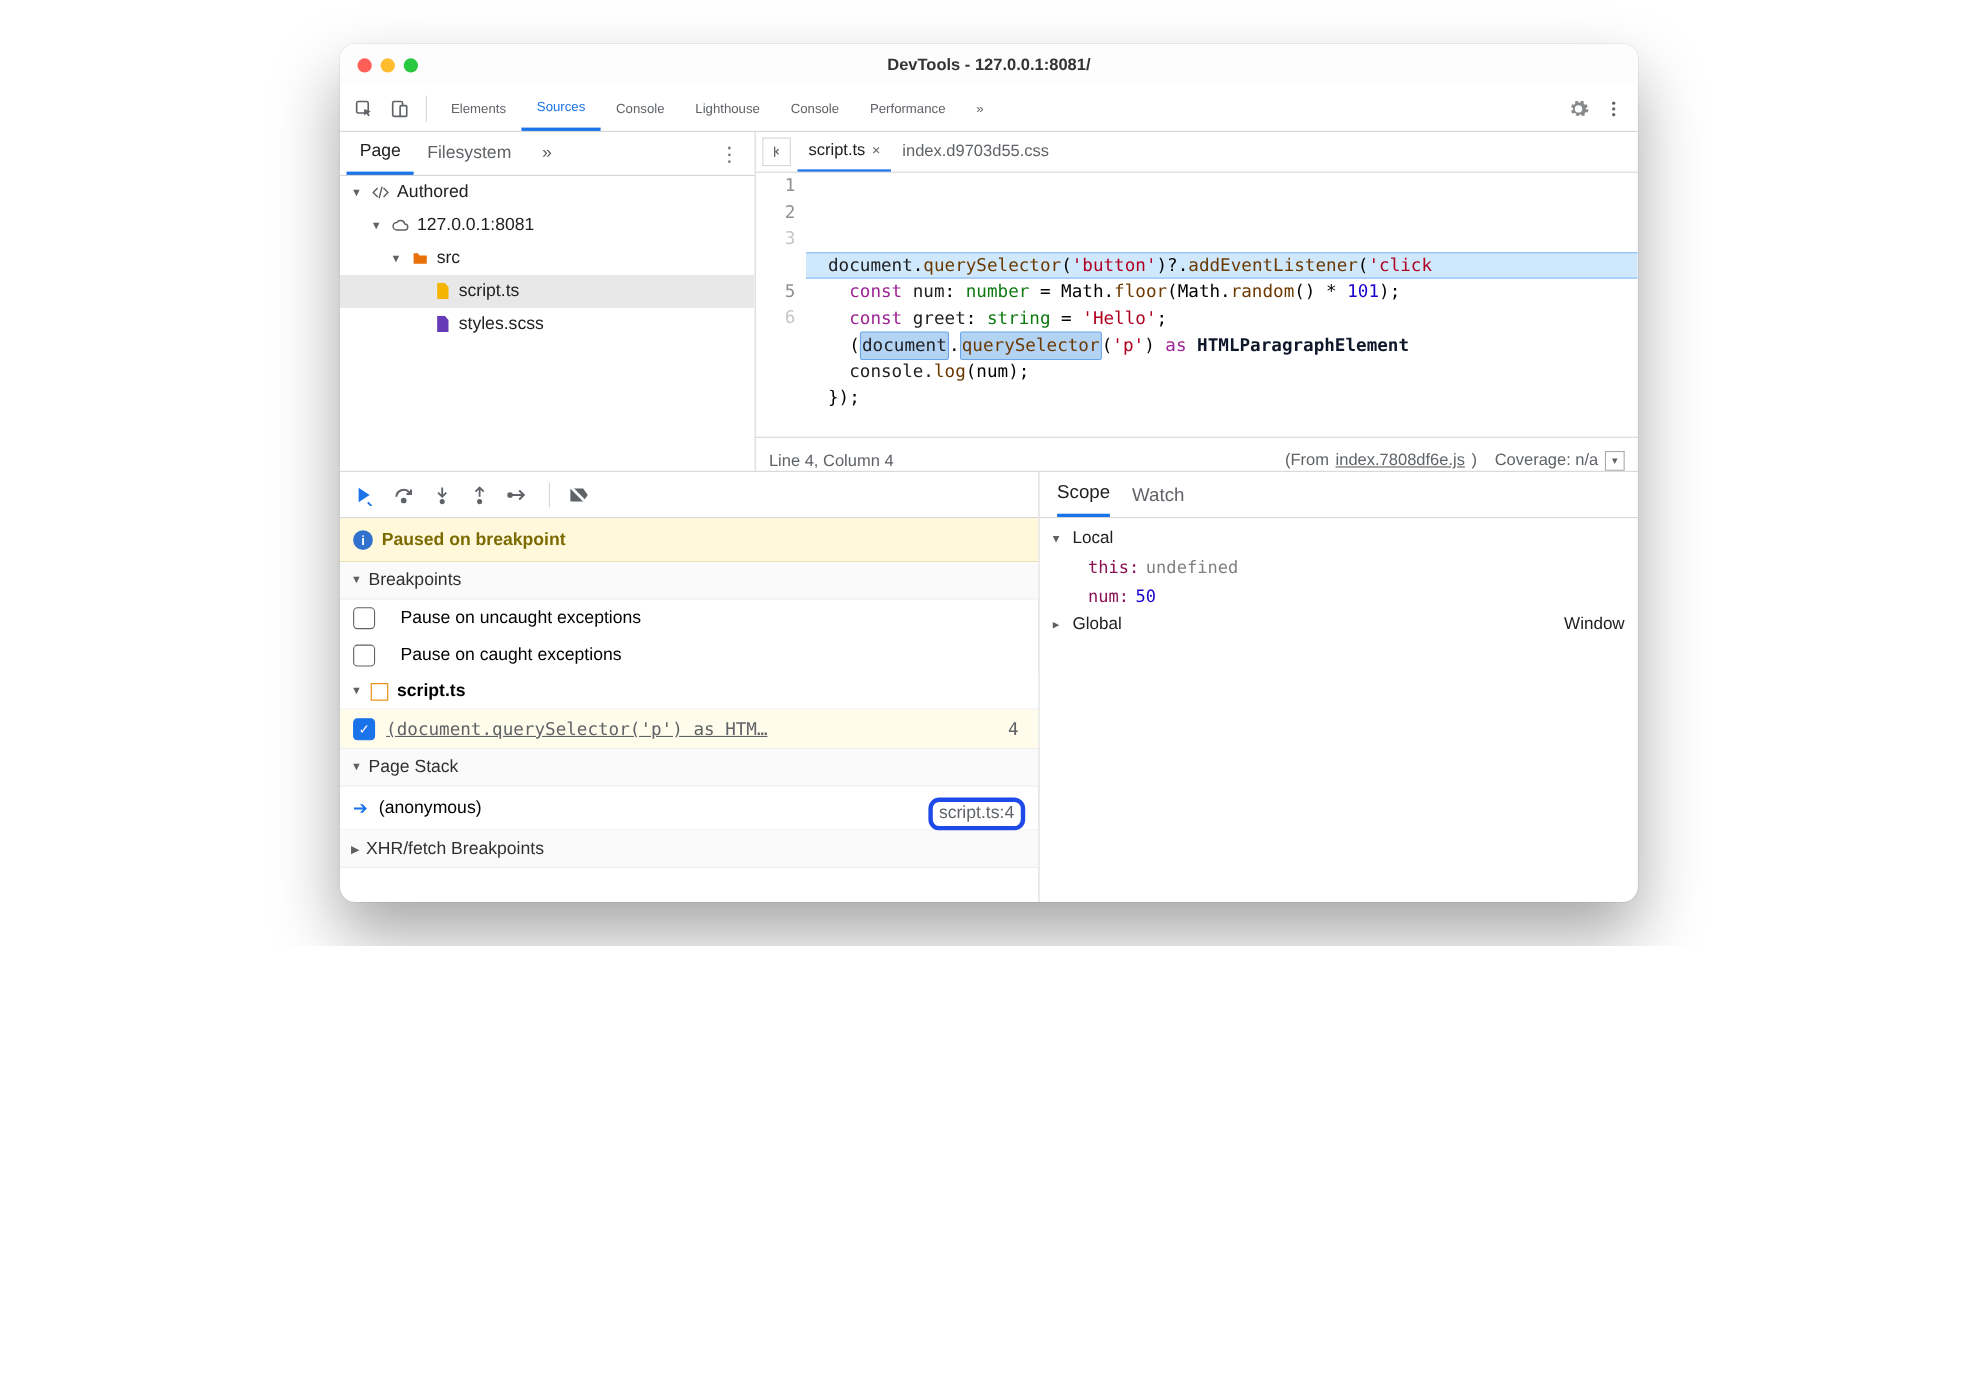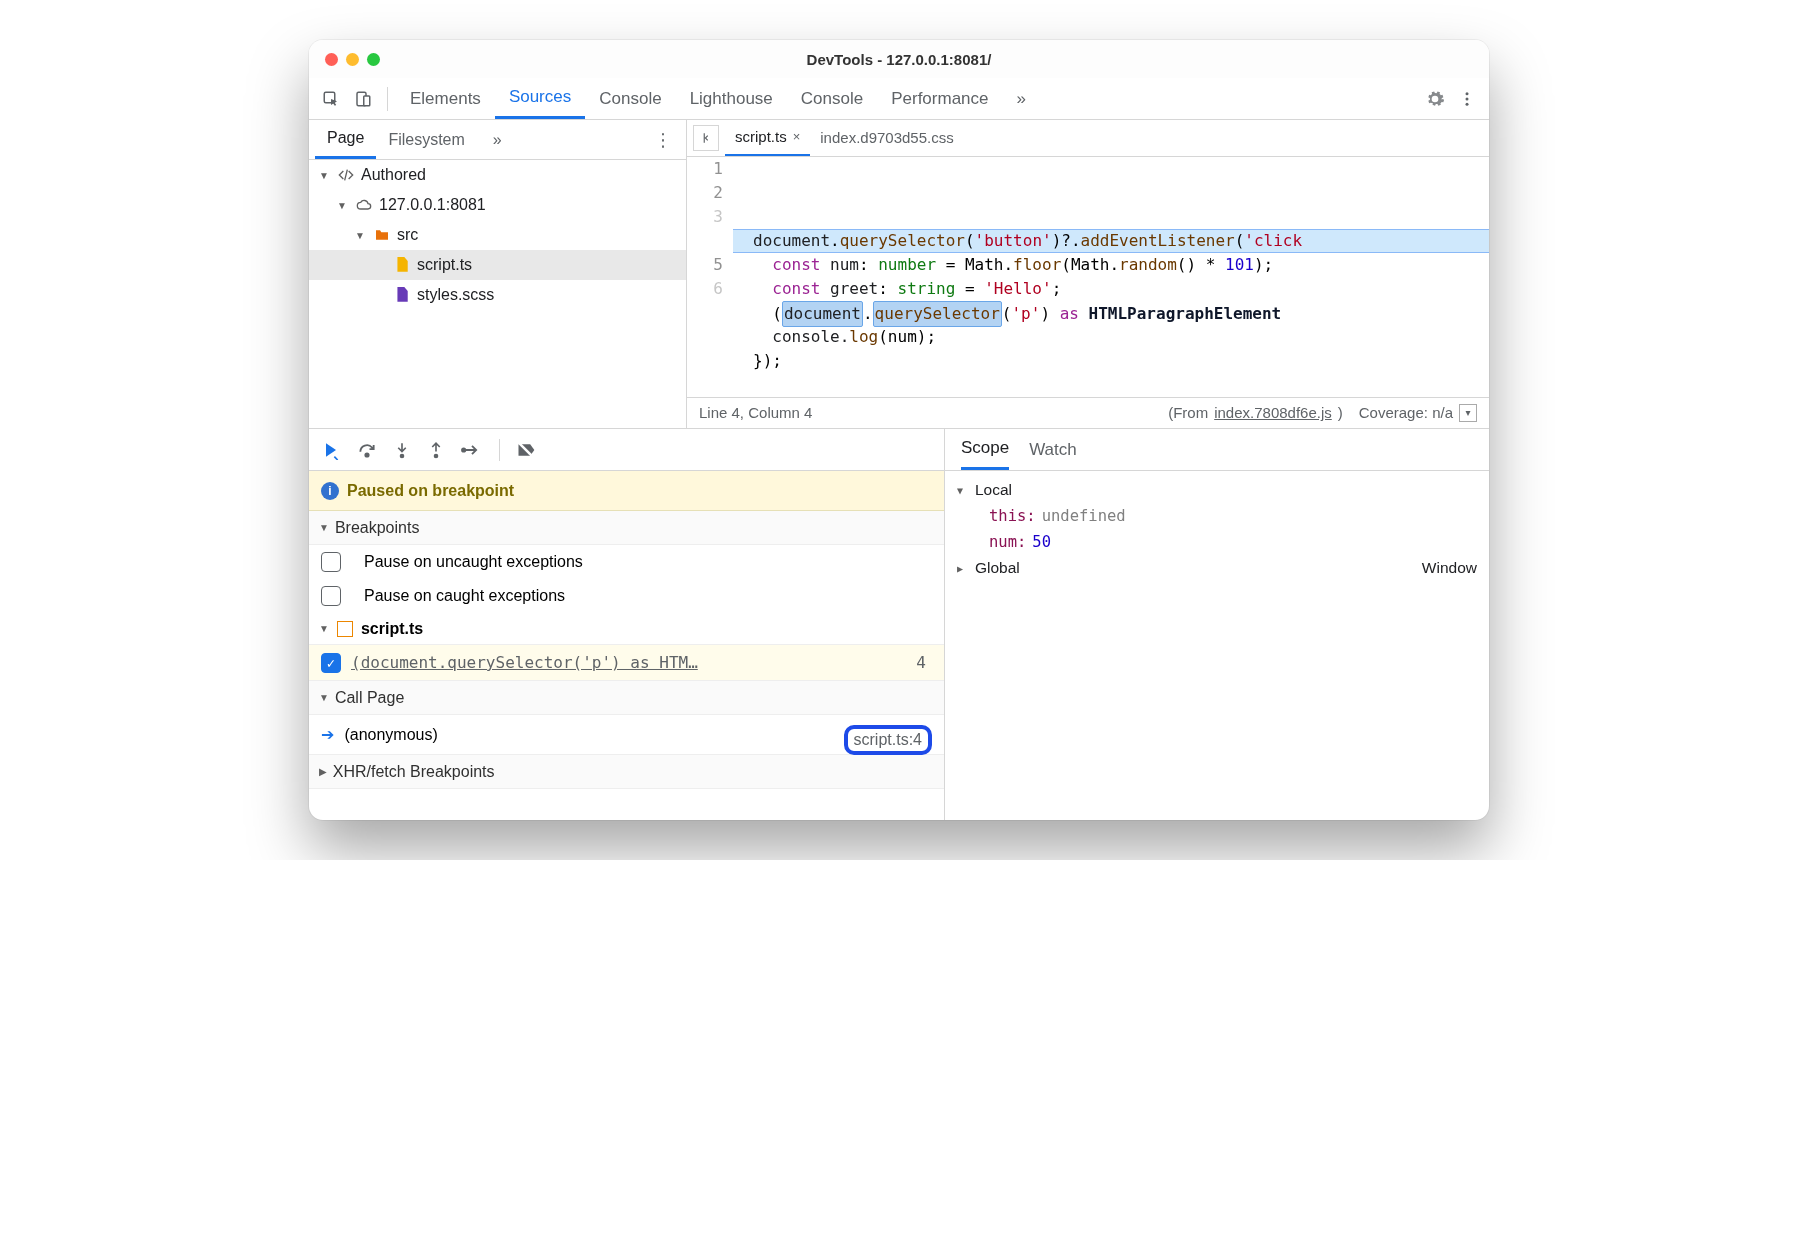--- a/index.html
+++ b/index.html
@@ -44,21 +44,21 @@
     color: #333; pointer-events: none;
   }
   
   .toptabs {
     height: 42px;
     border-bottom: 1px solid #d6d6d6;
     display: flex;
     align-items: center;
     padding: 0 6px;
     color: #5f6367;
-    font-size: 17px;
+    font-size: 12px;
   }
   .toptabs .icon-btn {
     width: 32px; height: 32px; display: flex; align-items: center; justify-content: center;
     color: #5f6367;
   }
   .toptabs .sep { width: 1px; height: 24px; background: #d6d6d6; margin: 0 8px; }
   .toptabs .tab {
     padding: 0 14px; height: 100%; display: flex; align-items: center;
     cursor: default;
   }
@@ -139,21 +139,21 @@
   .tok-str { color: #b00020; }
   .tok-num { color: #1a00cc; }
   .tok-fn { color: #6a3800; }
   .tok-id { color: #202124; }
   .tok-purple { color: #0f172a; font-weight: bold; }
   .step-marker {
     display:inline-block; background:#b3d3f3; border:1px solid #6aa6e8;
     padding: 0 1px; border-radius:2px;
   }
   .statusbar {
-    height: 34px; border-top: 1px solid #d6d6d6; display:flex; align-items:center;
+    height: 34px; border-top: 1px solid #d6d6d6; display:flex; align-items:flex-end;
     padding: 0 12px; font-size: 15px; color:#5f6367; gap: 8px;
   }
   .statusbar .right { margin-left:auto; display:flex; align-items:center; gap:6px;}
   .statusbar .link { text-decoration: underline; }
   .statusbar .sq { width:18px; height:18px; border:1px solid #aaa; display:flex; align-items:center; justify-content:center; font-size:10px;}
   
   .debugger {
     height: 392px; border-top: 1px solid #d6d6d6; display:flex; min-height:0;
   }
   .dbg-left {
@@ -440,21 +440,21 @@
         <b>script.ts</b>
       </div>
       <div class="bp-code-row">
         <span class="chk checked">✓</span>
         <span style="overflow:hidden;text-overflow:ellipsis;white-space:nowrap;text-decoration:underline;">(document.querySelector('p') as HTM…</span>
         <span class="linenum">4</span>
       </div>
 
       <div class="section-head">
         <span class="caret">▼</span>
-        <span>Call Page</span>
+        <span>Page Stack</span>
       </div>
       <div class="callstack-row">
         <span class="cs-arrow">➔</span>
         <span>(anonymous)</span>
         <span class="cs-loc">script.ts:4</span>
       </div>
 
       <div class="section-head">
         <span class="caret">▶</span>
         <span>XHR/fetch Breakpoints</span>

